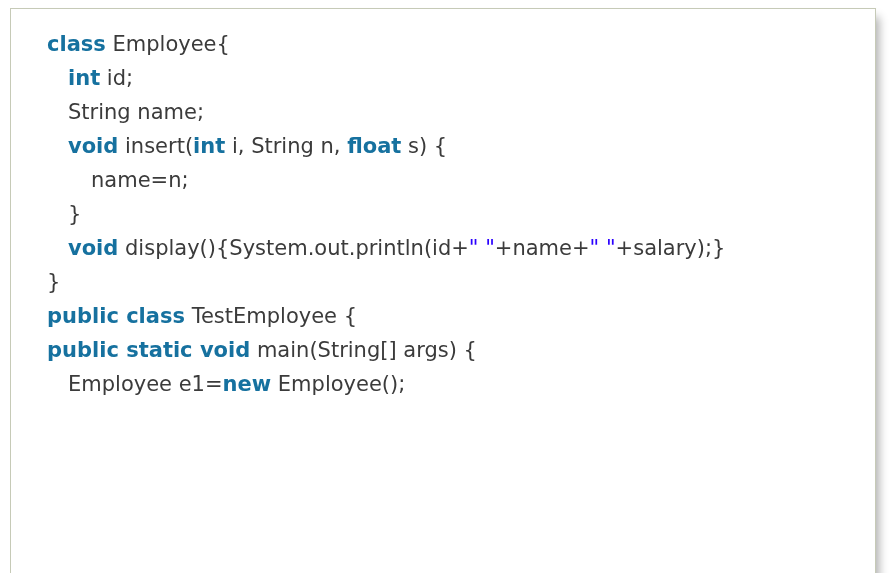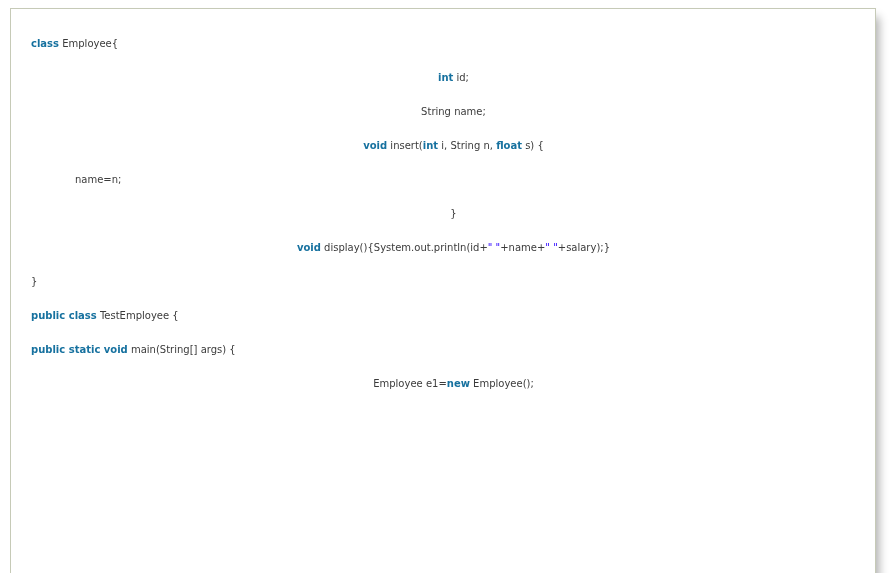--- a/index.html
+++ b/index.html
@@ -20,27 +20,28 @@
     top: 8px;
     box-sizing: border-box;
     width: 866px;
     height: 650px; 
     background: var(--box-bg, #ffffff);
     border: 1px solid var(--box-border, #c6cab7);
     box-shadow: 7px 5px 9px -4px rgba(0, 0, 0, 0.32);
     padding: 18px 20px 18px 20px;
   }
   .code-line {
-    font-size: 10px;
+    font-size: 21px;
     line-height: 34px;
     color: var(--text-color, #3b3b3b);
     white-space: pre;
+    margin-left: 16px;
   }
   .code-line.ind-0 { padding-left: 0; }
-  .code-line.ind-1 { padding-left: 21px; text-align: center; }
+  .code-line.ind-1 { padding-left: 21px; }
   .code-line.ind-2 { padding-left: 44px; }
   .tok-plain {
     color: var(--text-color, #3b3b3b);
   }
   .tok-keyword {
     color: var(--keyword-color, #16719f);
     font-weight: bold;
   }
   .tok-string {
     color: var(--string-color, #2a00ff);

